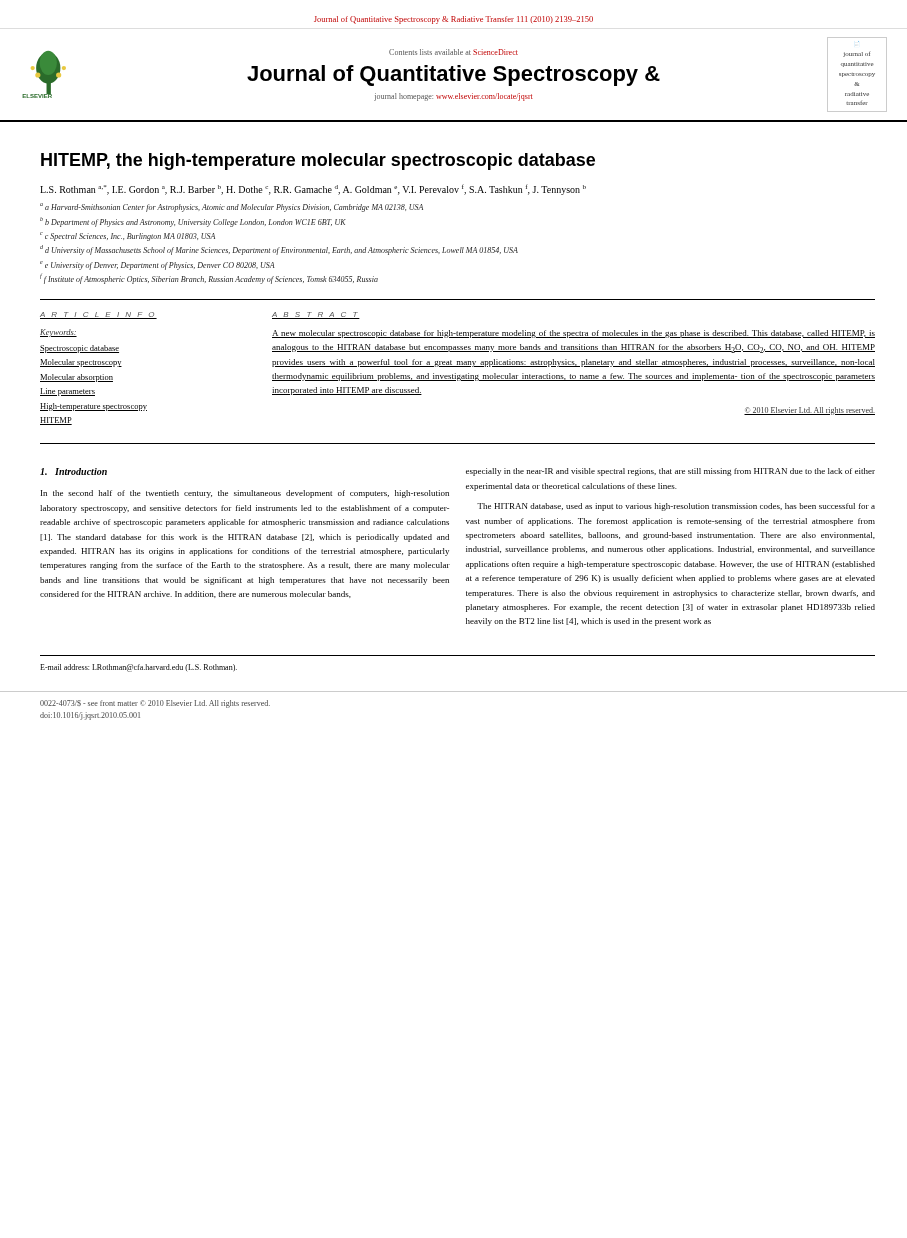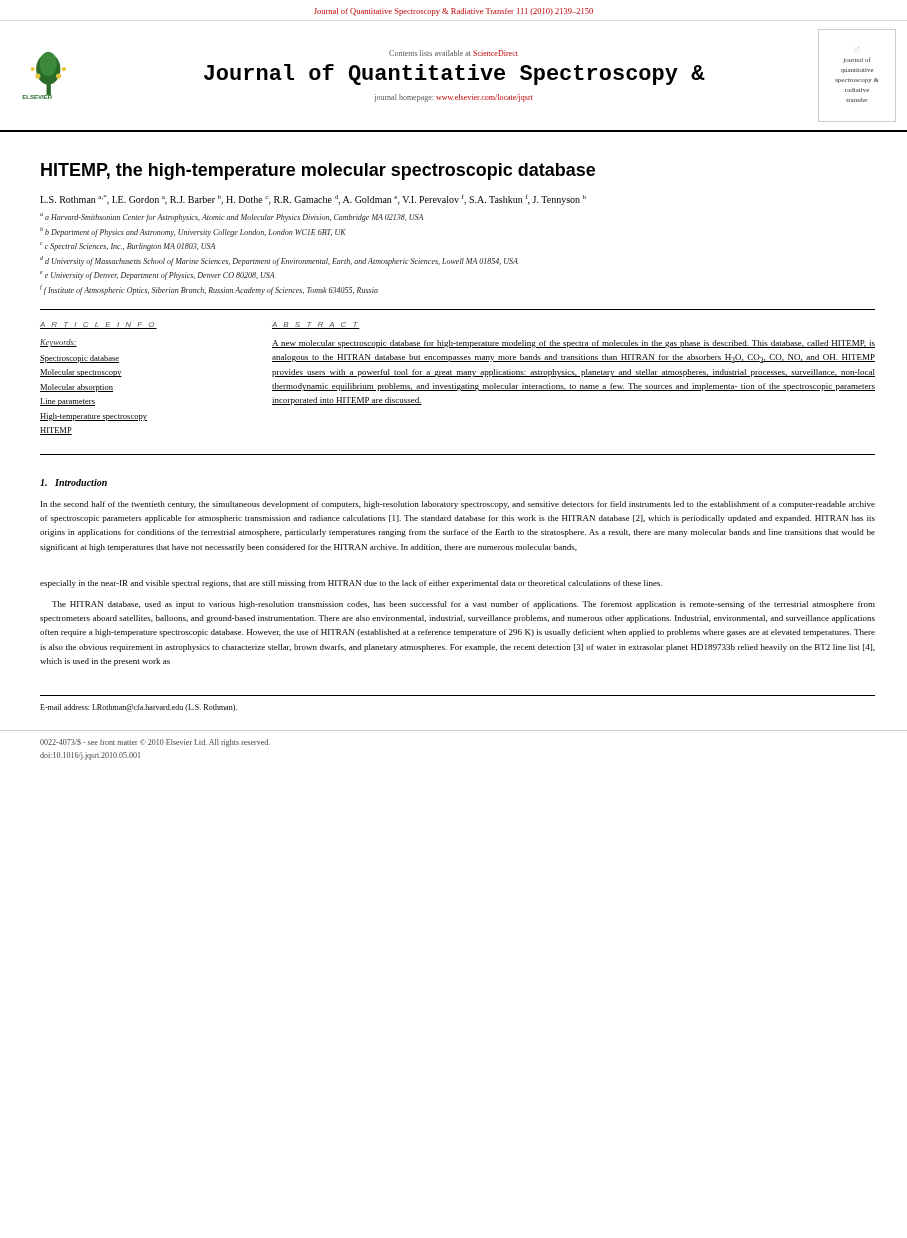--- a/index.html
+++ b/index.html
@@ -13,21 +13,21 @@
     }
 
     .page-wrapper {
       width: 907px;
       padding: 0 0 20px 0;
     }
 
     
     .top-journal-bar {
       text-align: center;
-      padding: 6px 0 4px 0;
+      padding: 14px 0 4px 0;
       font-size: 8.5px;
       color: #c00000;
       border-bottom: 1px solid #ddd;
     }
 
     
     .journal-header {
       display: flex;
       align-items: stretch;
       border-bottom: 2px solid #000;
@@ -48,40 +48,40 @@
       align-items: center;
       justify-content: center;
       gap: 4px;
     }
     .journal-title {
       font-size: 22px;
       font-weight: bold;
       text-align: center;
       line-height: 1.2;
       color: #000;
-      font-family: Liberation Mono, monospace;
+      font-family: Liberation Sans, sans-serif;
     }
     .journal-homepage {
       font-size: 8px;
       color: #555;
     }
     .header-right {
       min-width: 80px;
       display: flex;
       align-items: center;
       justify-content: center;
     }
     .journal-small-box {
       border: 1px solid #ccc;
-      padding: 16px 8px;
+      padding: 2px 8px;
       font-size: 7px;
       text-align: center;
       line-height: 1.4;
       color: #333;
-      width: 78px;
+      width: 60px;
     }
 
     
     .elsevier-svg {
       width: 68px;
       height: 52px;
     }
 
     
     .main-content {
@@ -180,21 +180,20 @@
       text-align: right;
       margin-top: 8px;
       color: #333;
     }
 
     
     .body-two-col {
       display: flex;
       gap: 16px;
       margin-top: 20px;
-      flex-direction: column;
     }
     .body-col {
       flex: 1;
       font-size: 9px;
       line-height: 1.6;
       text-align: justify;
     }
 
     .section-title {
       font-size: 10px;
@@ -316,20 +315,21 @@
         <div class="abstract-text">
           A new molecular spectroscopic database for high-temperature modeling of the spectra
           of molecules in the gas phase is described. This database, called HITEMP, is analogous to
           the HITRAN database but encompasses many more bands and transitions than HITRAN
           for the absorbers H<sub>2</sub>O, CO<sub>2</sub>, CO, NO, and OH. HITEMP provides users with a powerful tool
           for a great many applications: astrophysics, planetary and stellar atmospheres,
           industrial processes, surveillance, non-local thermodynamic equilibrium problems,
           and investigating molecular interactions, to name a few. The sources and implementa-
           tion of the spectroscopic parameters incorporated into HITEMP are discussed.
         </div>
+        <div class="copyright-line">© 2010 Elsevier Ltd. All rights reserved.</div>
       </div>
     </div>
 
     <hr class="divider" style="margin-top:16px;">
 
     <div class="body-two-col">
 
       <div class="body-col">
         <div class="section-title">
           <span>1.</span>

